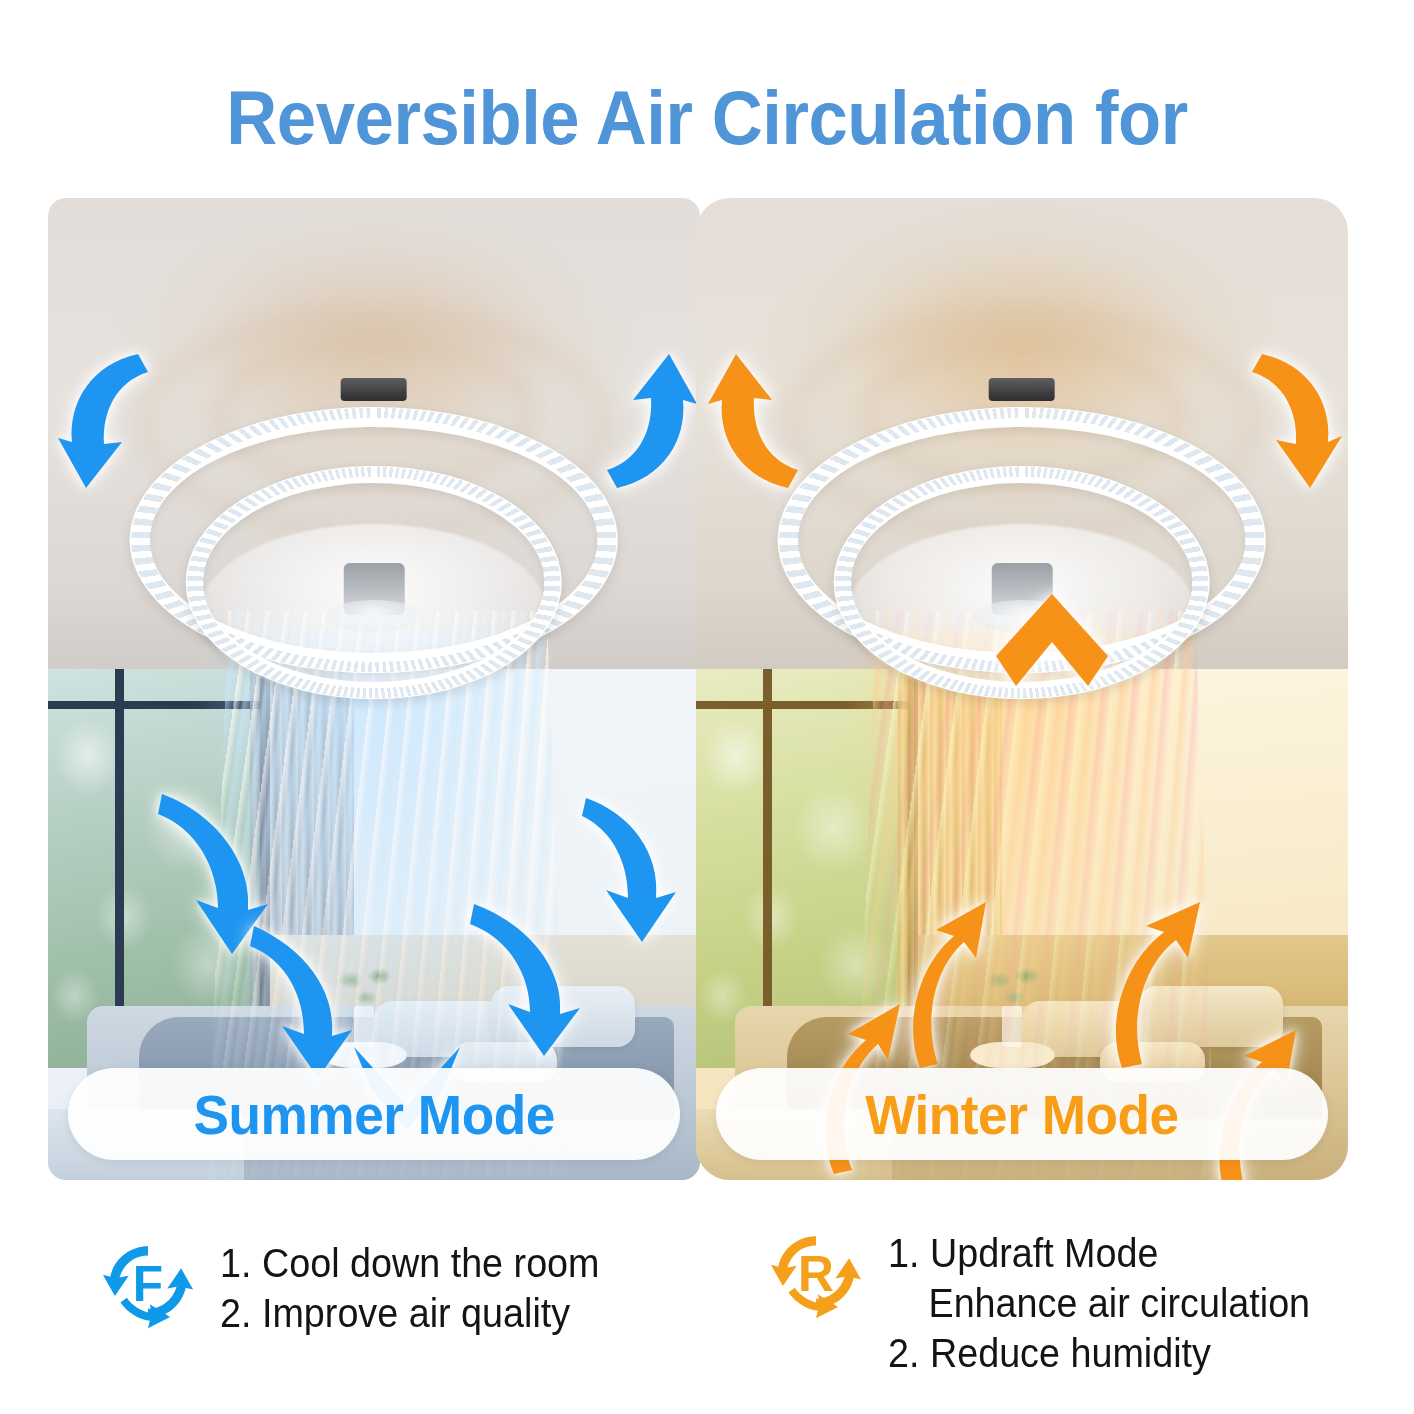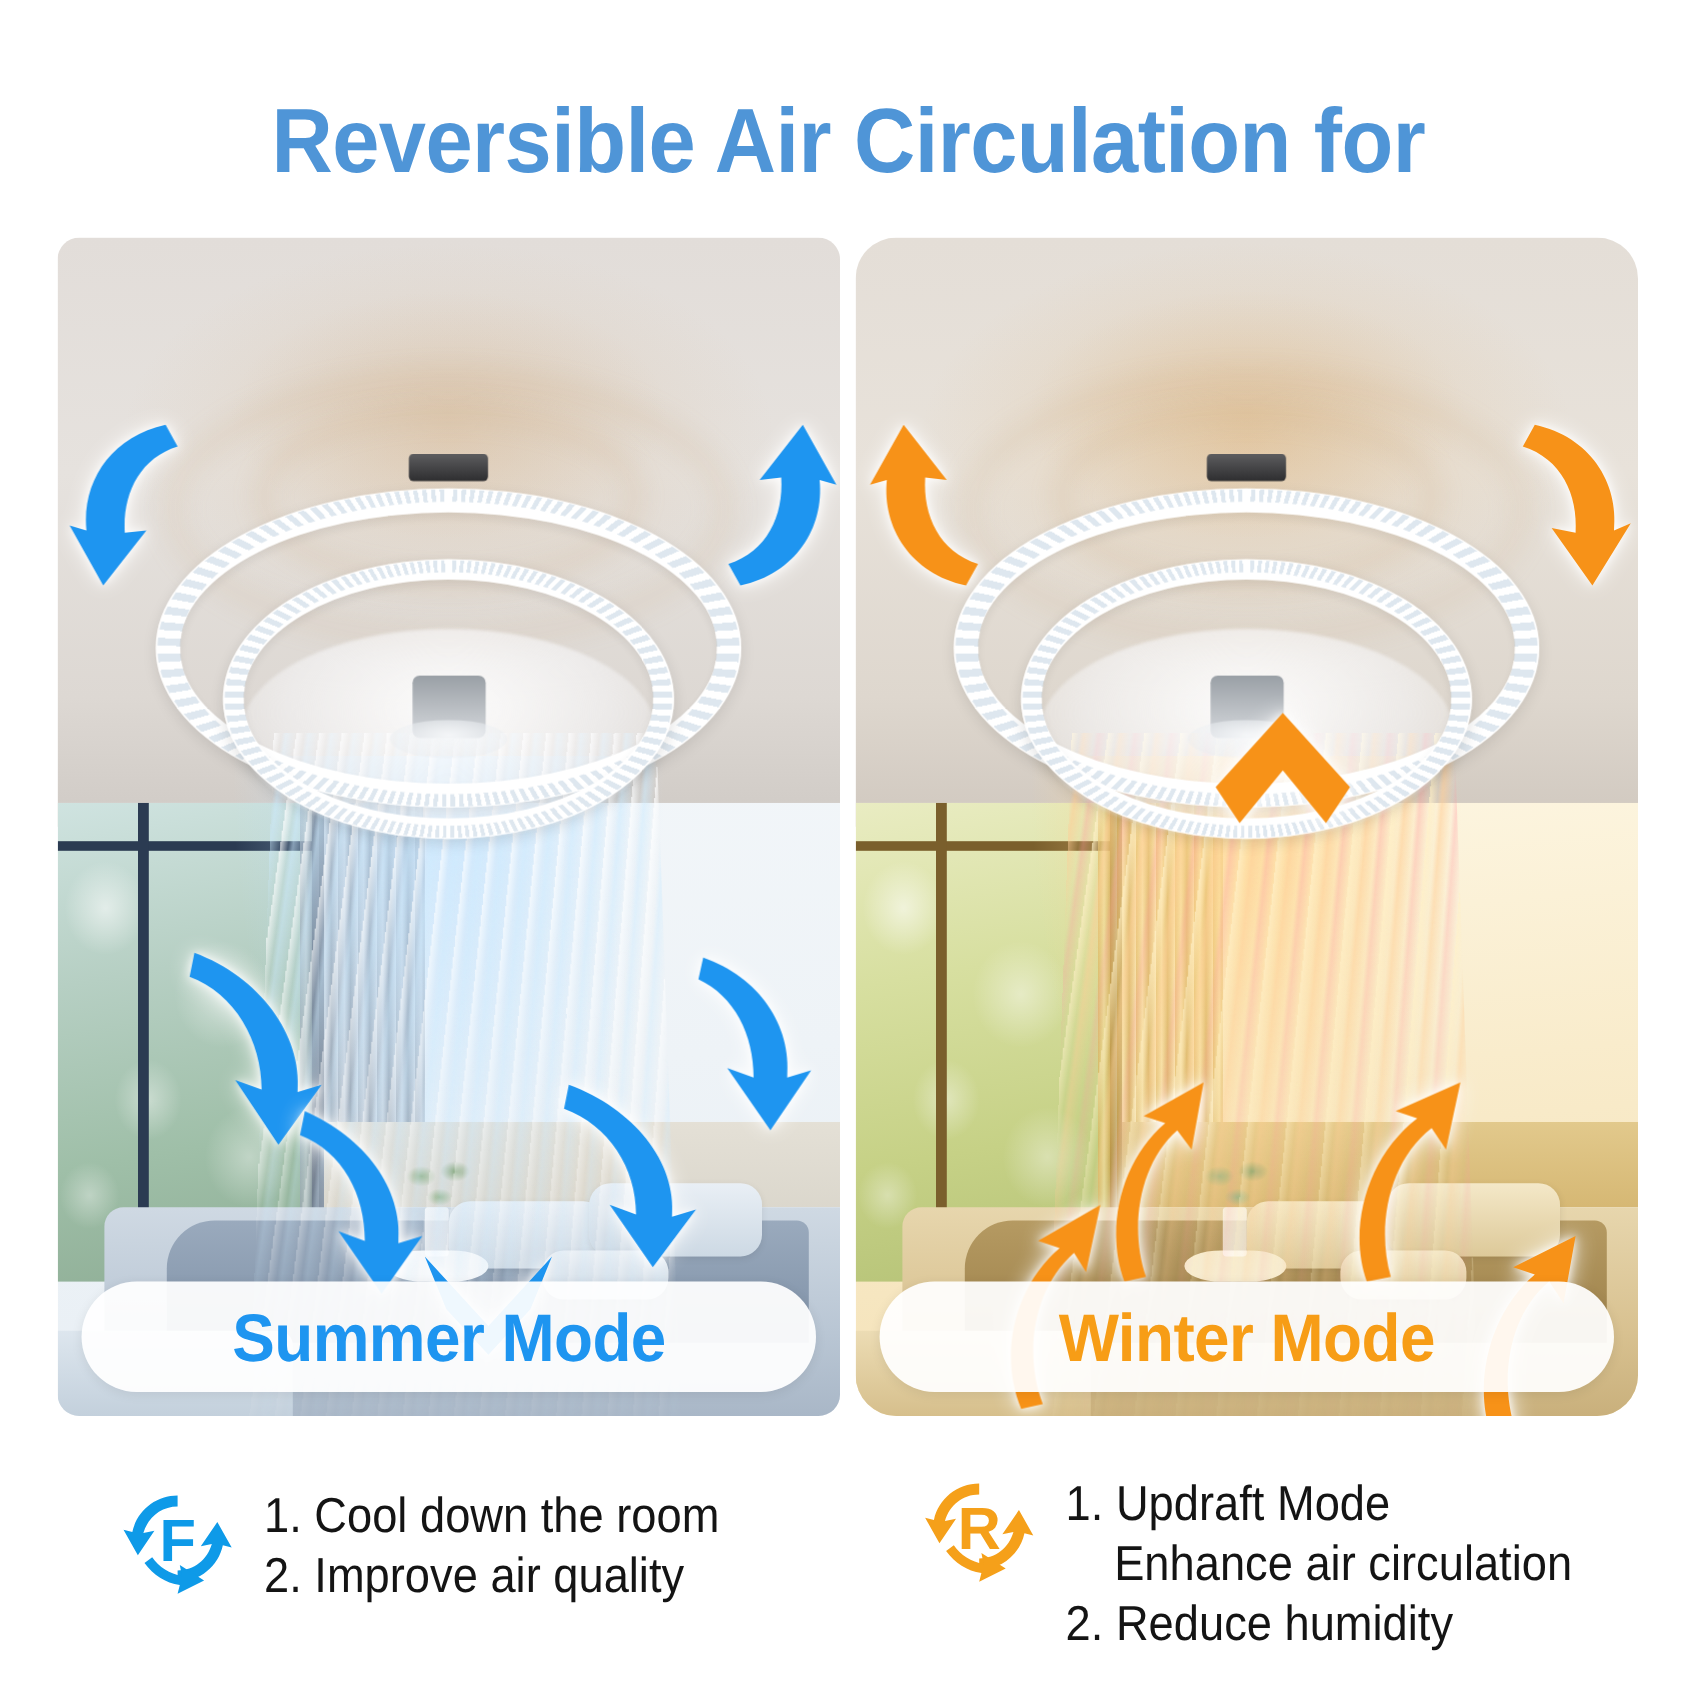--- a/index.html
+++ b/index.html
@@ -23,21 +23,21 @@
     transform:scaleX(0.93);
     white-space:nowrap;
   }
 
   
   .panel {
     position:absolute; top:198px; width:652px; height:982px;
     border-radius:34px; overflow:hidden;
   }
   .panel.left  { left:48px;border-radius:18px; }
-  .panel.right { left:713px; }
+  .panel.right { left:696px; }
 
   
   .scene { position:absolute; inset:0; }
 
   
   .ceiling {
     position:absolute; left:0; top:0; width:100%; height:50%;
     background:
       radial-gradient(ellipse 58% 46% at 50% 34%, rgba(214,176,128,.30) 0%, rgba(214,176,128,.12) 40%, rgba(255,255,255,0) 72%),
       radial-gradient(ellipse 40% 30% at 50% 30%, rgba(205,160,110,.22) 0%, rgba(255,255,255,0) 70%),

